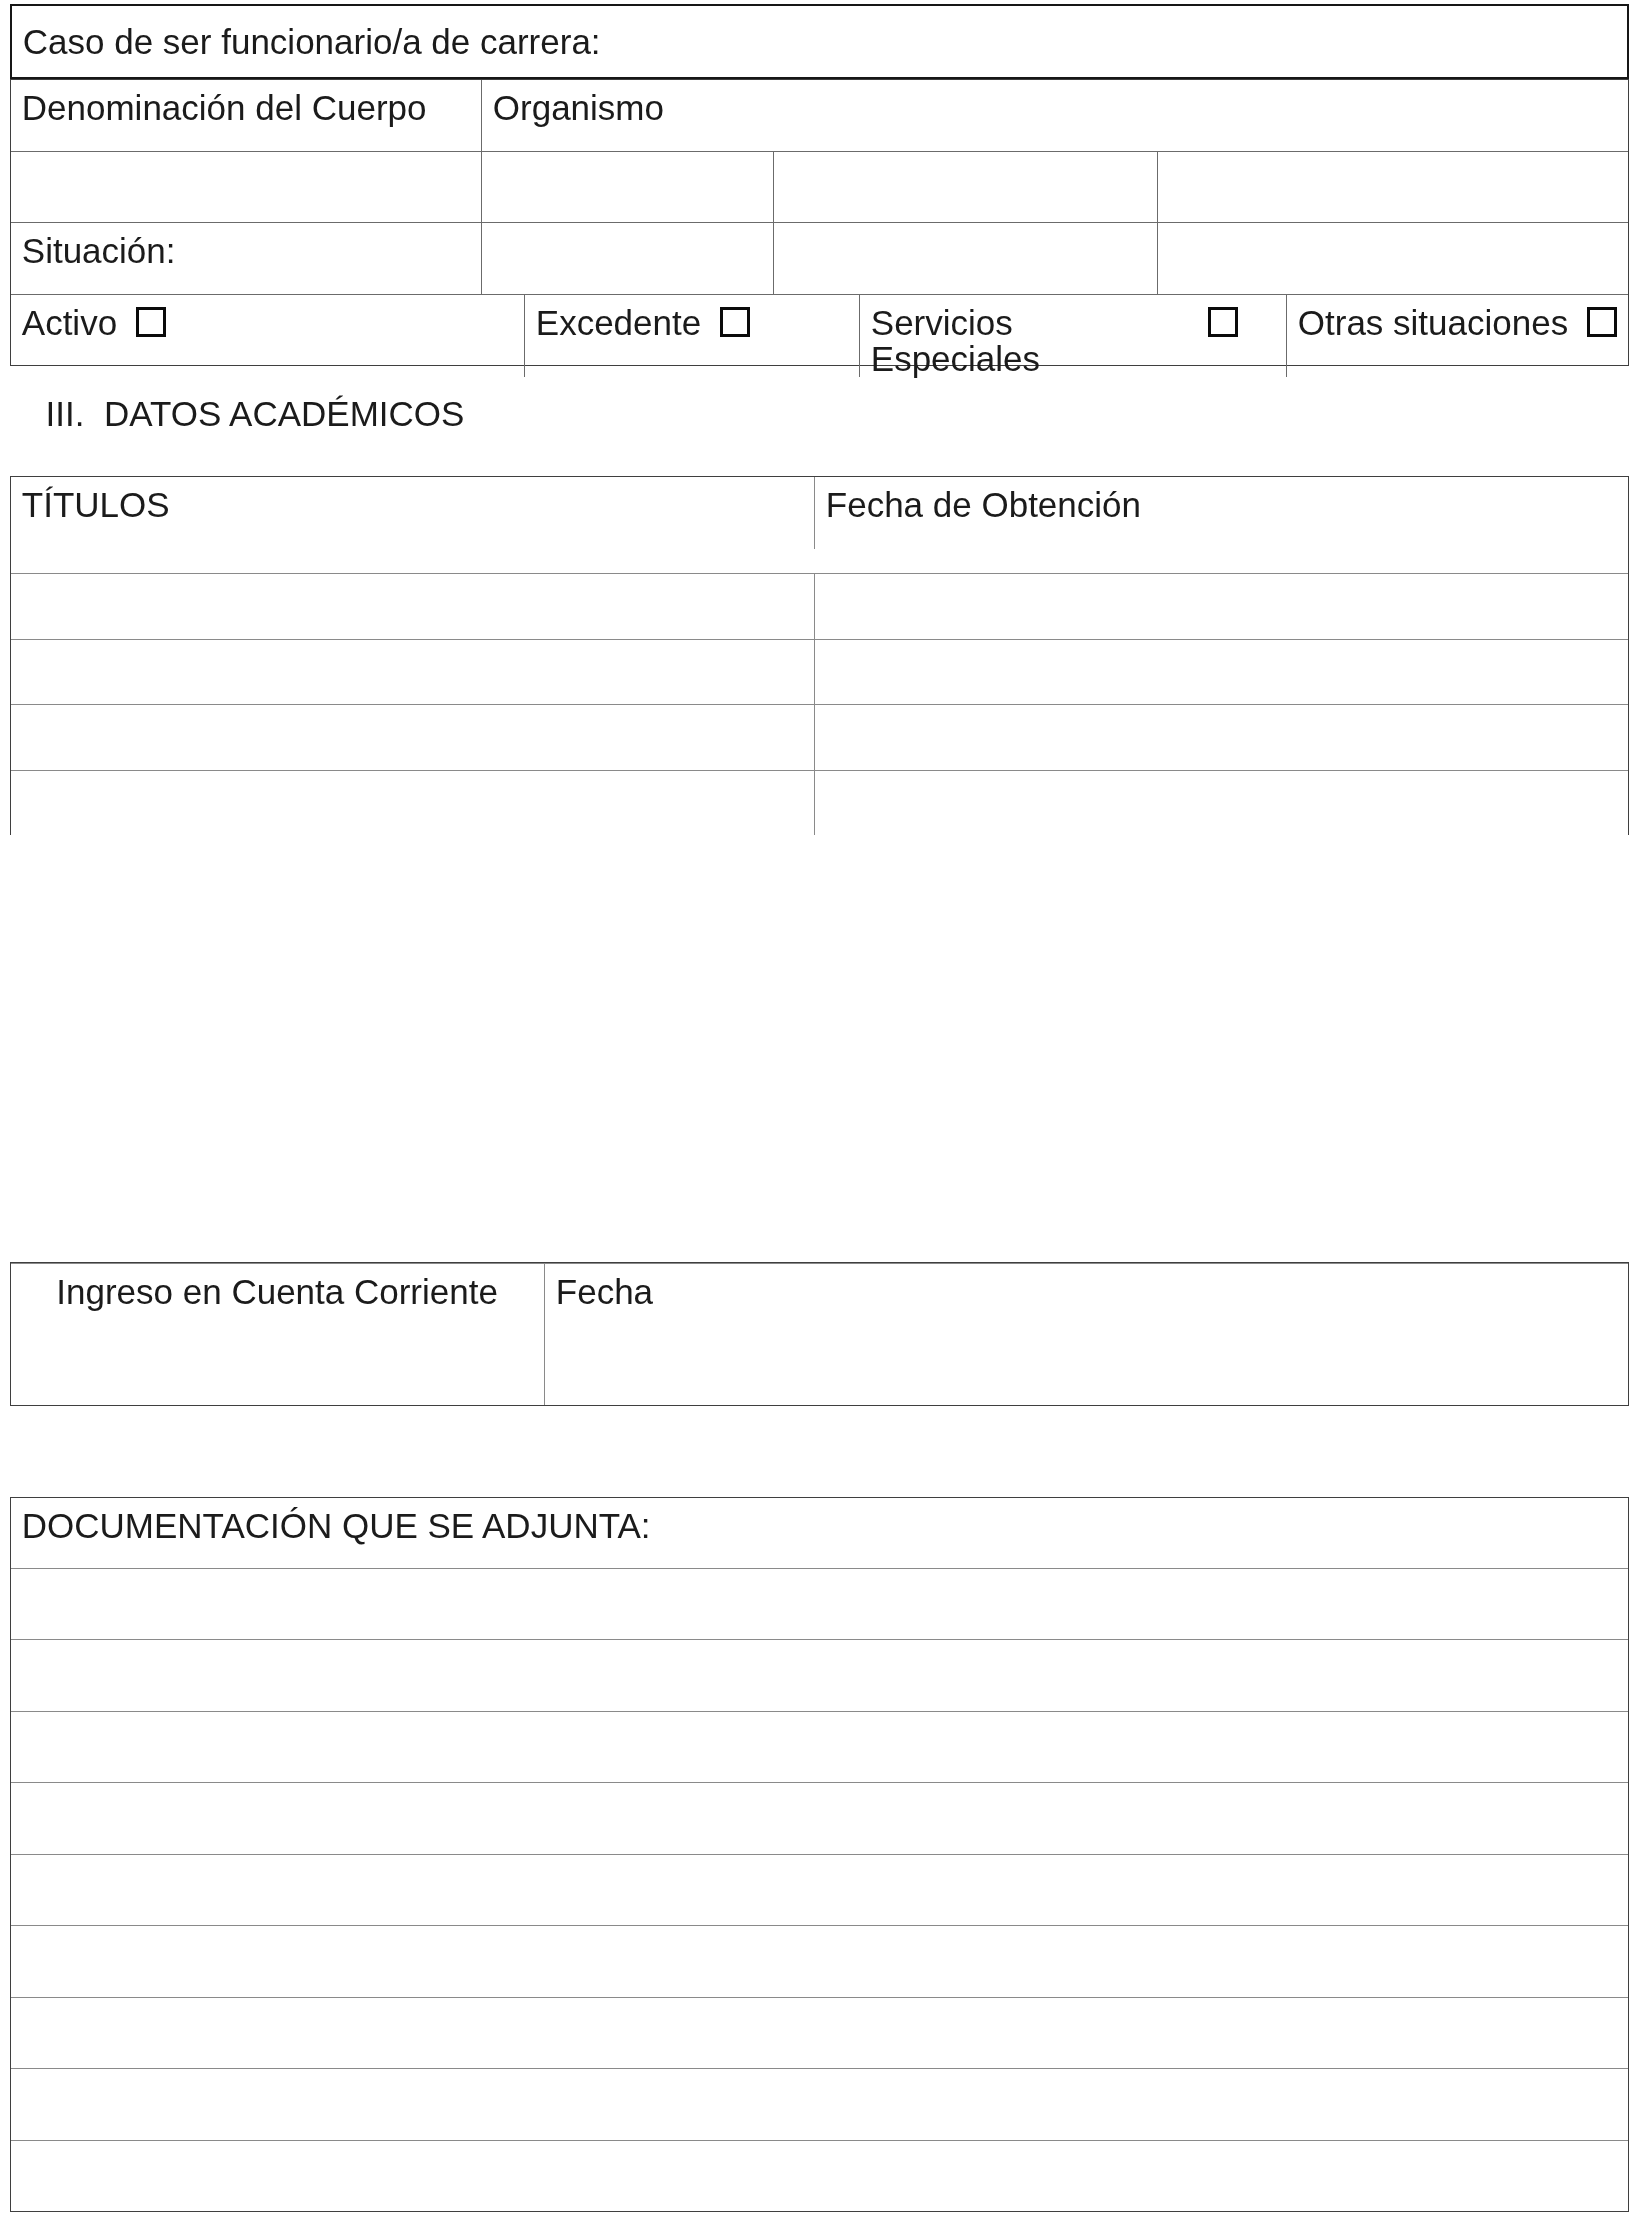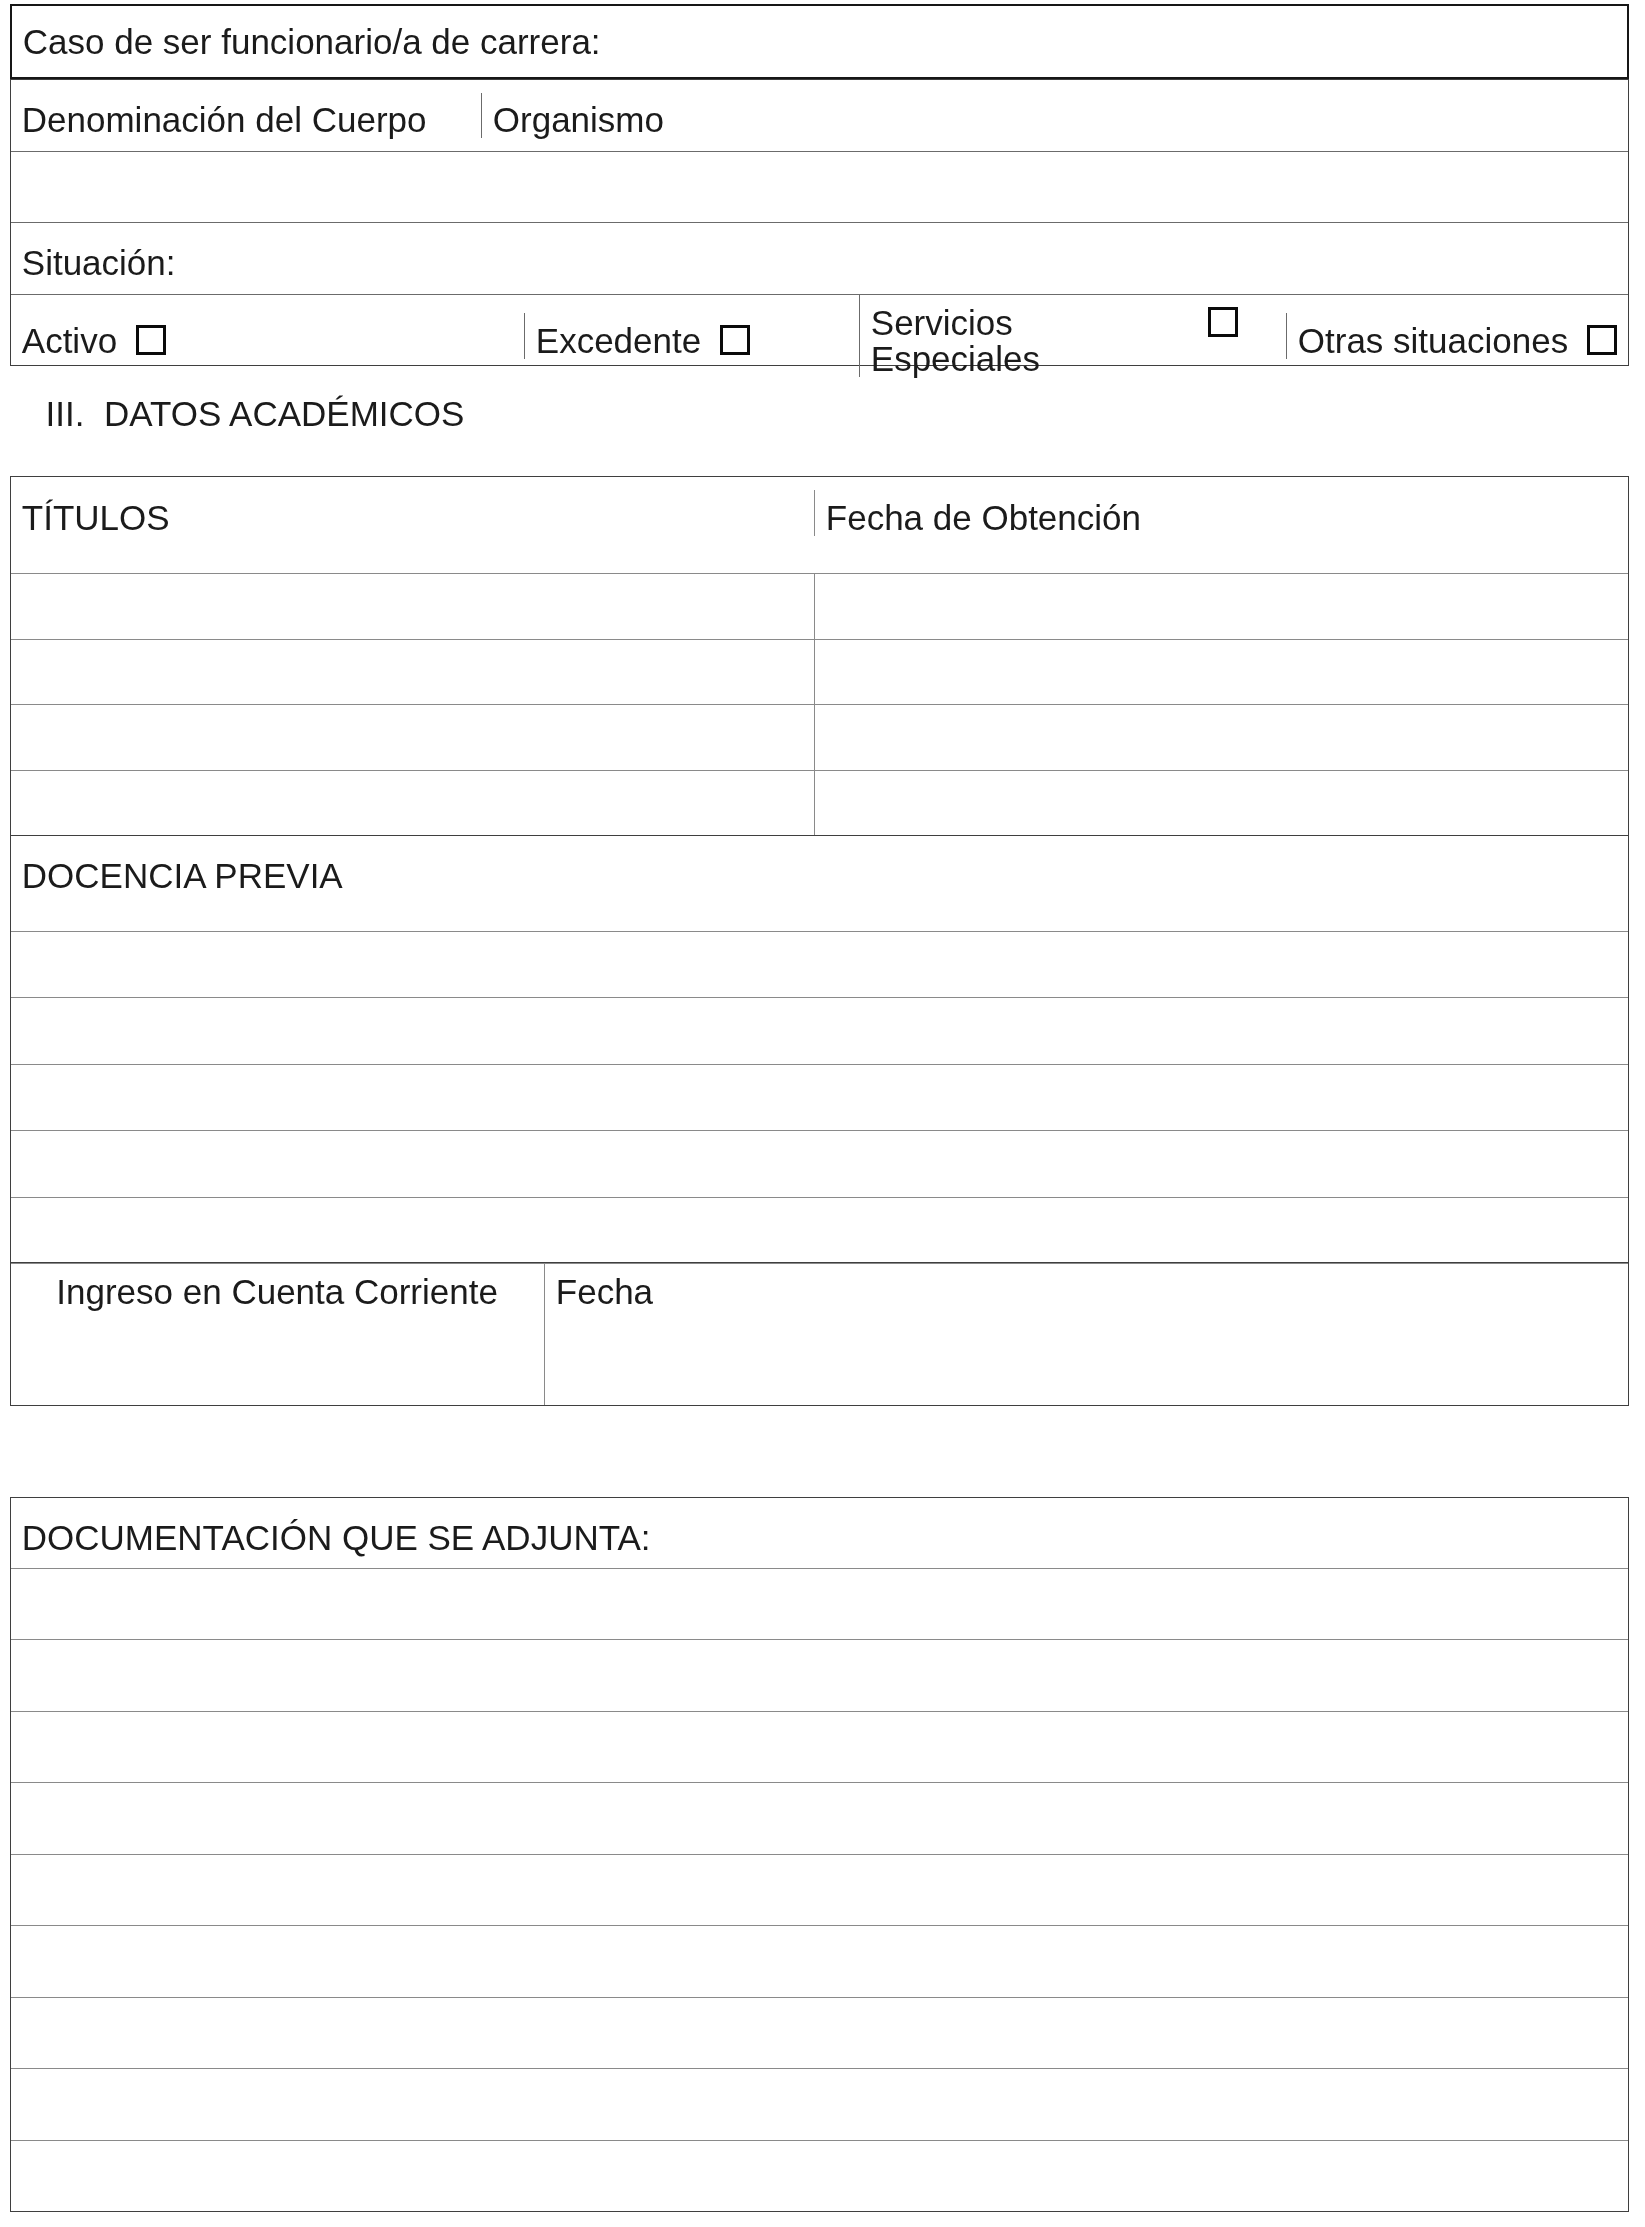--- a/index.html
+++ b/index.html
@@ -30,21 +30,21 @@
   }
 
   
   .tframe{
     left:9.6px;width:1619px;
     border:1.6px solid var(--outer);
     display:flex;flex-direction:column;
     background:#fff;
   }
   .no-bottom{border-bottom:none;gap:24px;}
-  .trow{display:flex;flex:none;align-items:center;}
+  .trow{display:flex;flex:none;}
   .trow + .trow{border-top:1.6px solid var(--ln);}
   .t1 .trow + .trow{border-top:1.6px solid var(--ln-dark);}
   .tbody{flex:1 1 auto;display:grid;grid-auto-rows:1fr;}
   .tbody .brow{display:flex;border-top:1.6px solid var(--ln);}
   .cell{position:relative;flex:none;}
   .cell.grow{flex:1 1 auto;}
   .bl{border-left:1.6px solid var(--ln);}
   .t1 .bl{border-left:1.6px solid var(--ln-dark);}
 
   .lbl{padding:9.6px 6.4px 0 11.2px;white-space:nowrap;}
@@ -165,42 +165,20 @@
         <div class="cell w-titulos"></div>
         <div class="cell grow bl"></div>
       </div>
         <div class="brow">
         <div class="cell w-titulos"></div>
         <div class="cell grow bl"></div>
       </div>
       </div>
   </div>
 
-  <div class="abs tframe no-bottom t3">
-    <div class="trow hrow">
-      <div class="cell grow lbl">DOCENCIA PREVIA</div>
-    </div>
-    <div class="tbody">
-      <div class="brow">
-        <div class="cell grow"></div>
-      </div>
-    <div class="brow">
-        <div class="cell grow"></div>
-      </div>
-        <div class="brow">
-        <div class="cell grow"></div>
-      </div>
-        <div class="brow">
-        <div class="cell grow"></div>
-      </div>
-        <div class="brow">
-        <div class="cell grow"></div>
-      </div>
-      </div>
-  </div>
 
   <div class="abs tframe t4">
     <div class="drow">
       <div class="cell w-ingreso lbl-center">Ingreso en Cuenta Corriente</div>
       <div class="cell grow bl lbl">Fecha</div>
     </div>
   </div>
 
   <div class="abs tframe t5">
     <div class="trow hrow">

